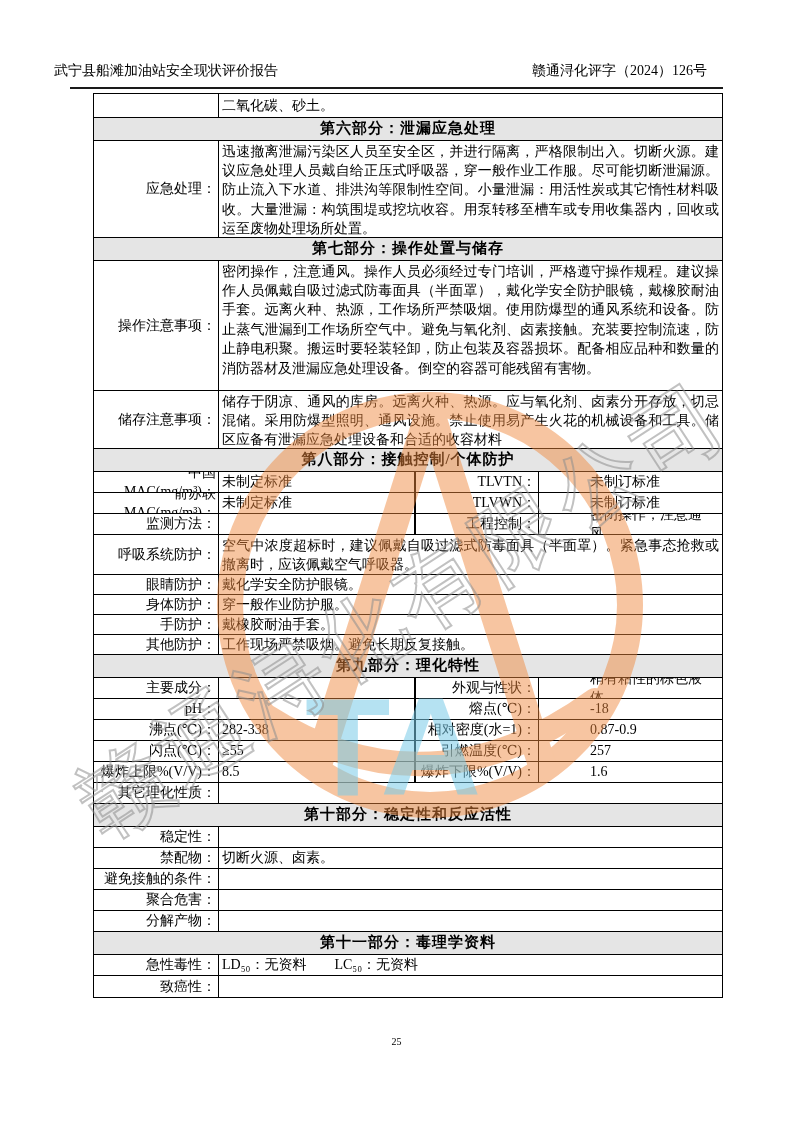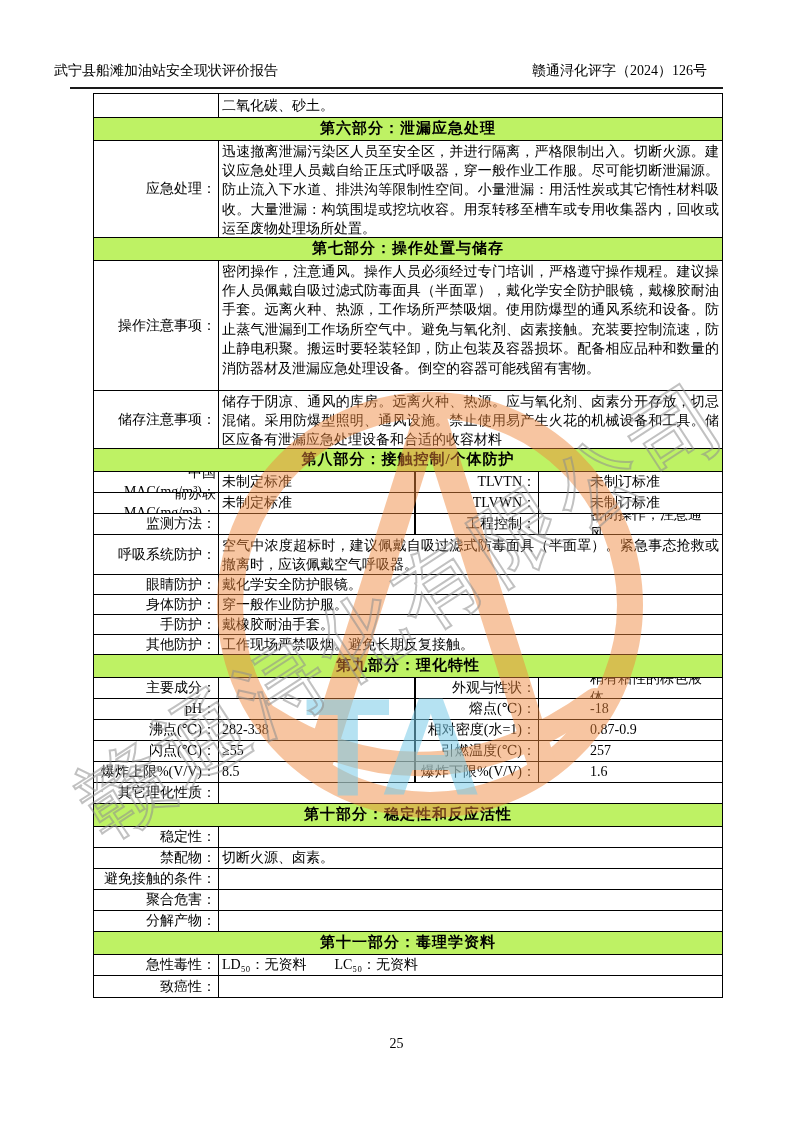--- a/index.html
+++ b/index.html
@@ -32,27 +32,27 @@
     width:125px;border-right:1px solid #000;justify-content:flex-end;
     text-align:right;padding:0 2px;flex:none;
   }
   .val{flex:1;padding:0 3px;text-align:justify;}
   .val.multi{align-items:flex-start;padding-top:0.5px;}
   .val1{width:197px;border-right:2px solid #000000;padding:0 3px;flex:none;}
   .lbl2{width:123px;border-right:1px solid #000;justify-content:flex-end;text-align:right;padding:0 2px;flex:none;white-space:nowrap;}
   .val2{flex:1;padding:0 3px;margin-left:48px;}
   .sec{
     justify-content:center;align-items:center;display:flex;
-    background:#bef264;font-weight:bold;font-size:15px;letter-spacing:1px;
+    background:#e5e5e5;font-weight:bold;font-size:15px;letter-spacing:1px;
     text-align:center;
   }
   
   .page-number{
     position:absolute;left:0;top:1036px;width:793px;text-align:center;
-    font-size:14px;
+    font-size:10px;
   }
   
   .watermark{
     position:absolute;left:50px;top:295px;width:680px;height:620px;
     pointer-events:none;z-index:5;
   }
 </style>
 </head>
 <body>
 

